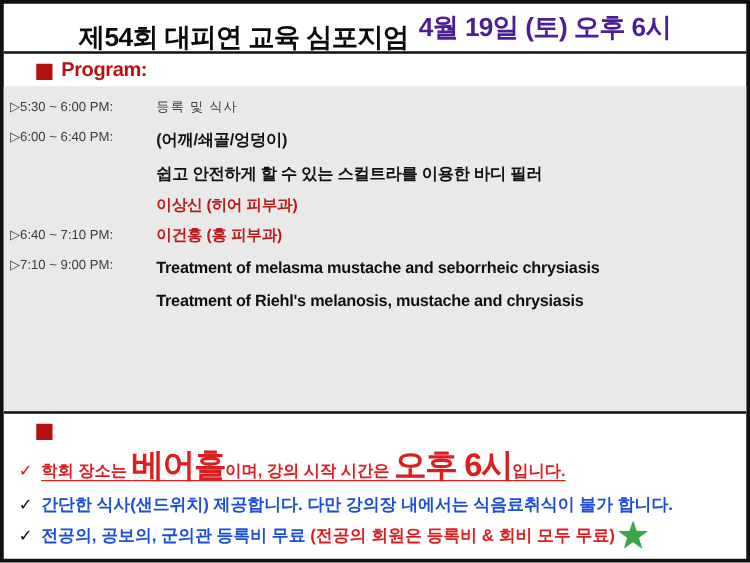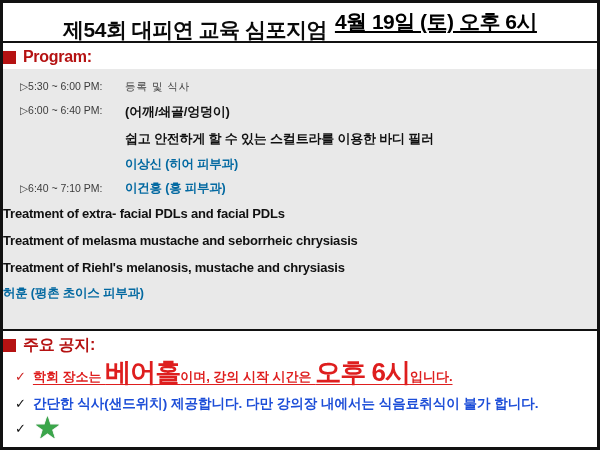--- a/index.html
+++ b/index.html
@@ -10,39 +10,39 @@
     background:#fff;
     font-family:"Liberation Sans","DejaVu Sans",sans-serif;
   }
   
   .title-bar{
     height:40px;border-bottom:2px solid #111;
     display:flex;align-items:center;justify-content:center;
     font-size:21px;font-weight:bold;letter-spacing:-0.5px;white-space:nowrap;
   }
   .title-main{color:#0a0a0a;margin-top:16px;}
-  .title-date{color:#000000;margin-left:8px;text-decoration:underline;}
+  .title-date{color:#4c1d95;margin-left:8px;}
   
-  .sec-header{display:flex;align-items:center;padding:5px 10px 3px 0;height:26px;}
+  .sec-header{display:flex;align-items:center;padding:5px 10px 3px 26px;height:26px;}
   .red-square{width:13px;height:13px;background:#b51212;display:inline-block;margin-right:7px;flex:0 0 auto;}
   .sec-label{color:#b51212;font-weight:bold;font-size:16px;letter-spacing:-0.3px;}
   
   .program-body{
     background:#e9e9e9;border-bottom:2px solid #111;
     padding:5px 0 2px 0;height:262px;
   }
   .row{display:flex;align-items:flex-start;}
   .time{
-    flex:0 0 122px;padding-left:17px;
+    flex:0 0 122px;padding-left:5px;
     font-size:10.5px;color:#3c3c3c;line-height:24px;white-space:nowrap;
   }
   .content{flex:1;padding-right:13px;}
   .line-plain{font-size:10.5px;color:#3c3c3c;line-height:24px;letter-spacing:1px;}
   .line-bold{font-size:13px;font-weight:bold;color:#111;line-height:27px;letter-spacing:-0.2px;white-space:nowrap;}
-  .line-speaker{font-size:12.5px;font-weight:bold;color:#0369a1;line-height:24px;letter-spacing:-0.2px;}
+  .line-speaker{font-size:12.5px;font-weight:bold;color:#b91c1c;line-height:24px;letter-spacing:-0.2px;}
   
   .notice-list{padding:2px 12px 0 12px;}
   .notice-line{display:flex;align-items:baseline;white-space:nowrap;}
   .check{font-size:13px;margin-right:7px;flex:0 0 auto;font-weight:bold;}
   .check-black{color:#111;}
   .check-red{color:#c22;}
   .n1{line-height:30px;height:32px;}
   .n1 .n1-text{
     color:#de1e1e;font-weight:bold;font-size:13px;
     text-decoration:underline;text-underline-offset:3px;text-decoration-thickness:1px;
@@ -91,47 +91,46 @@
     </div>
 
     <div class="row">
       <div class="time">▷6:40 ~ 7:10 PM:</div>
       <div class="content">
         <div class="line-speaker">이건홍 (홍 피부과)</div>
       </div>
     </div>
 
     <div class="row">
+      <div class="time">▷7:10 ~ 9:00 PM:</div>
       <div class="content">
-        <div class="line-bold">Treatment of extra- facial PDLs and facial PDLs</div>
         <div class="line-bold">Treatment of melasma mustache and seborrheic chrysiasis</div>
         <div class="line-bold">Treatment of Riehl's melanosis, mustache and chrysiasis</div>
-        <div class="line-speaker">허훈 (평촌 초이스 피부과)</div>
       </div>
     </div>
 
   </div>
 
   <div class="sec-header">
     <span class="red-square"></span>
-    <span class="sec-label">주요 공지:</span>
   </div>
 
   <div class="notice-list">
 
     <div class="notice-line n1">
       <span class="check check-red">✓</span>
       <span class="n1-text"><span>학회 장소는 </span><span class="big">베어홀</span><span>이며, 강의 시작 시간은 </span><span class="big">오후 6시</span><span>입니다.</span></span>
     </div>
 
     <div class="notice-line n23">
       <span class="check check-black">✓</span>
       <span class="seg-black">간단한 식사(샌드위치) 제공합니다. 다만 강의장 내에서는 식음료취식이 불가 합니다.</span>
     </div>
 
     <div class="notice-line n23">
       <span class="check check-black">✓</span>
+      <span><span class="seg-black">전공의, 공보의, 군의관 등록비 무료 </span><span class="seg-red">(전공의 회원은 등록비 &amp; 회비 모두 무료)</span></span>
       <span class="star">★</span>
     </div>
 
   </div>
 
 </div>
 
 </body></html>

